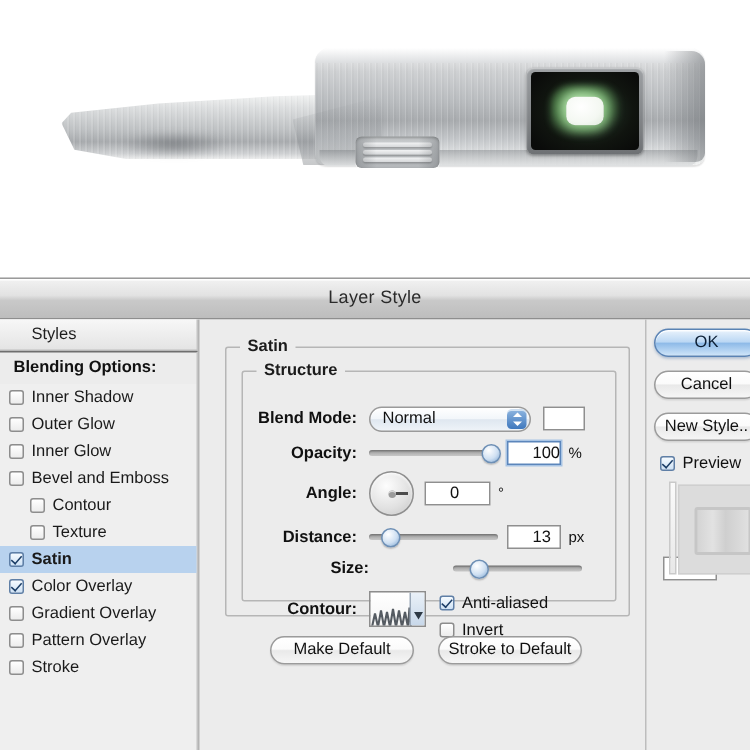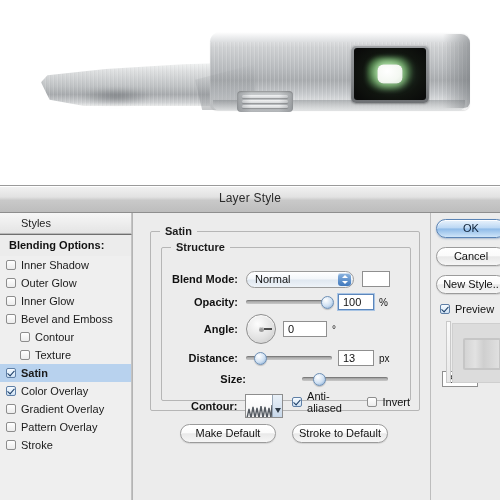--- a/index.html
+++ b/index.html
@@ -187,21 +187,21 @@
 
   .swatch{
     width:28px;height:16px;box-sizing:border-box;
     border:1px solid #8f8f8f;background:#ffffff;
     box-shadow:inset 0 0 0 1px #fff;
   }
 
   
   .field{
     box-sizing:border-box;height:16px;border:1px solid #8f8f8f;background:#fff;
-    font-size:11px;color:#111;line-height:14px;padding-left:4px;
+    font-size:11px;color:#111;line-height:14px;padding-left:16px;
   }
   .field.focus{border-color:#5c86bb;box-shadow:0 0 0 1px #a8c4e4;}
   .unit{font-size:10px;color:#111;margin-left:5px;}
 
   
   .slider{position:relative;width:86px;height:16px;}
   .slider .track{
     position:absolute;left:0;right:0;top:6px;height:4px;border-radius:2px;
     background:linear-gradient(180deg,#9a9a9a,#c8c8c8);
     box-shadow:inset 0 1px 1px rgba(0,0,0,.25);
@@ -430,21 +430,21 @@
             </div>
 
             <div class="row" style="left:6px;top:146px;height:26px;align-items:flex-start;">
               <span class="lbl" style="width:70px;line-height:24px;">Contour:</span>
               <div class="contour" style="margin-left:8px;">
                 <svg width="38" height="24" viewBox="0 0 38 24">
                   <polyline points="1,23 3,14 5,23 7,12 9,23 11,13 13,23 15,11 17,23 19,12 21,23 23,13 25,23 26,10 27,23" fill="none" stroke="#555b62" stroke-width="1.4"></polyline>
                 </svg>
                 <span class="arrowbox"></span>
               </div>
-              <div style="margin-left:9px;display:flex;flex-direction:row;gap:4px;padding-top:1px;">
+              <div style="margin-left:9px;display:flex;flex-direction:column;gap:4px;padding-top:1px;">
                 <div class="ckrow">
                   <span class="cbx on"></span>
                   <span>Anti-aliased</span>
                 </div>
                 <div class="ckrow">
                   <span class="cbx"></span>
                   <span>Invert</span>
                 </div>
               </div>
             </div>

